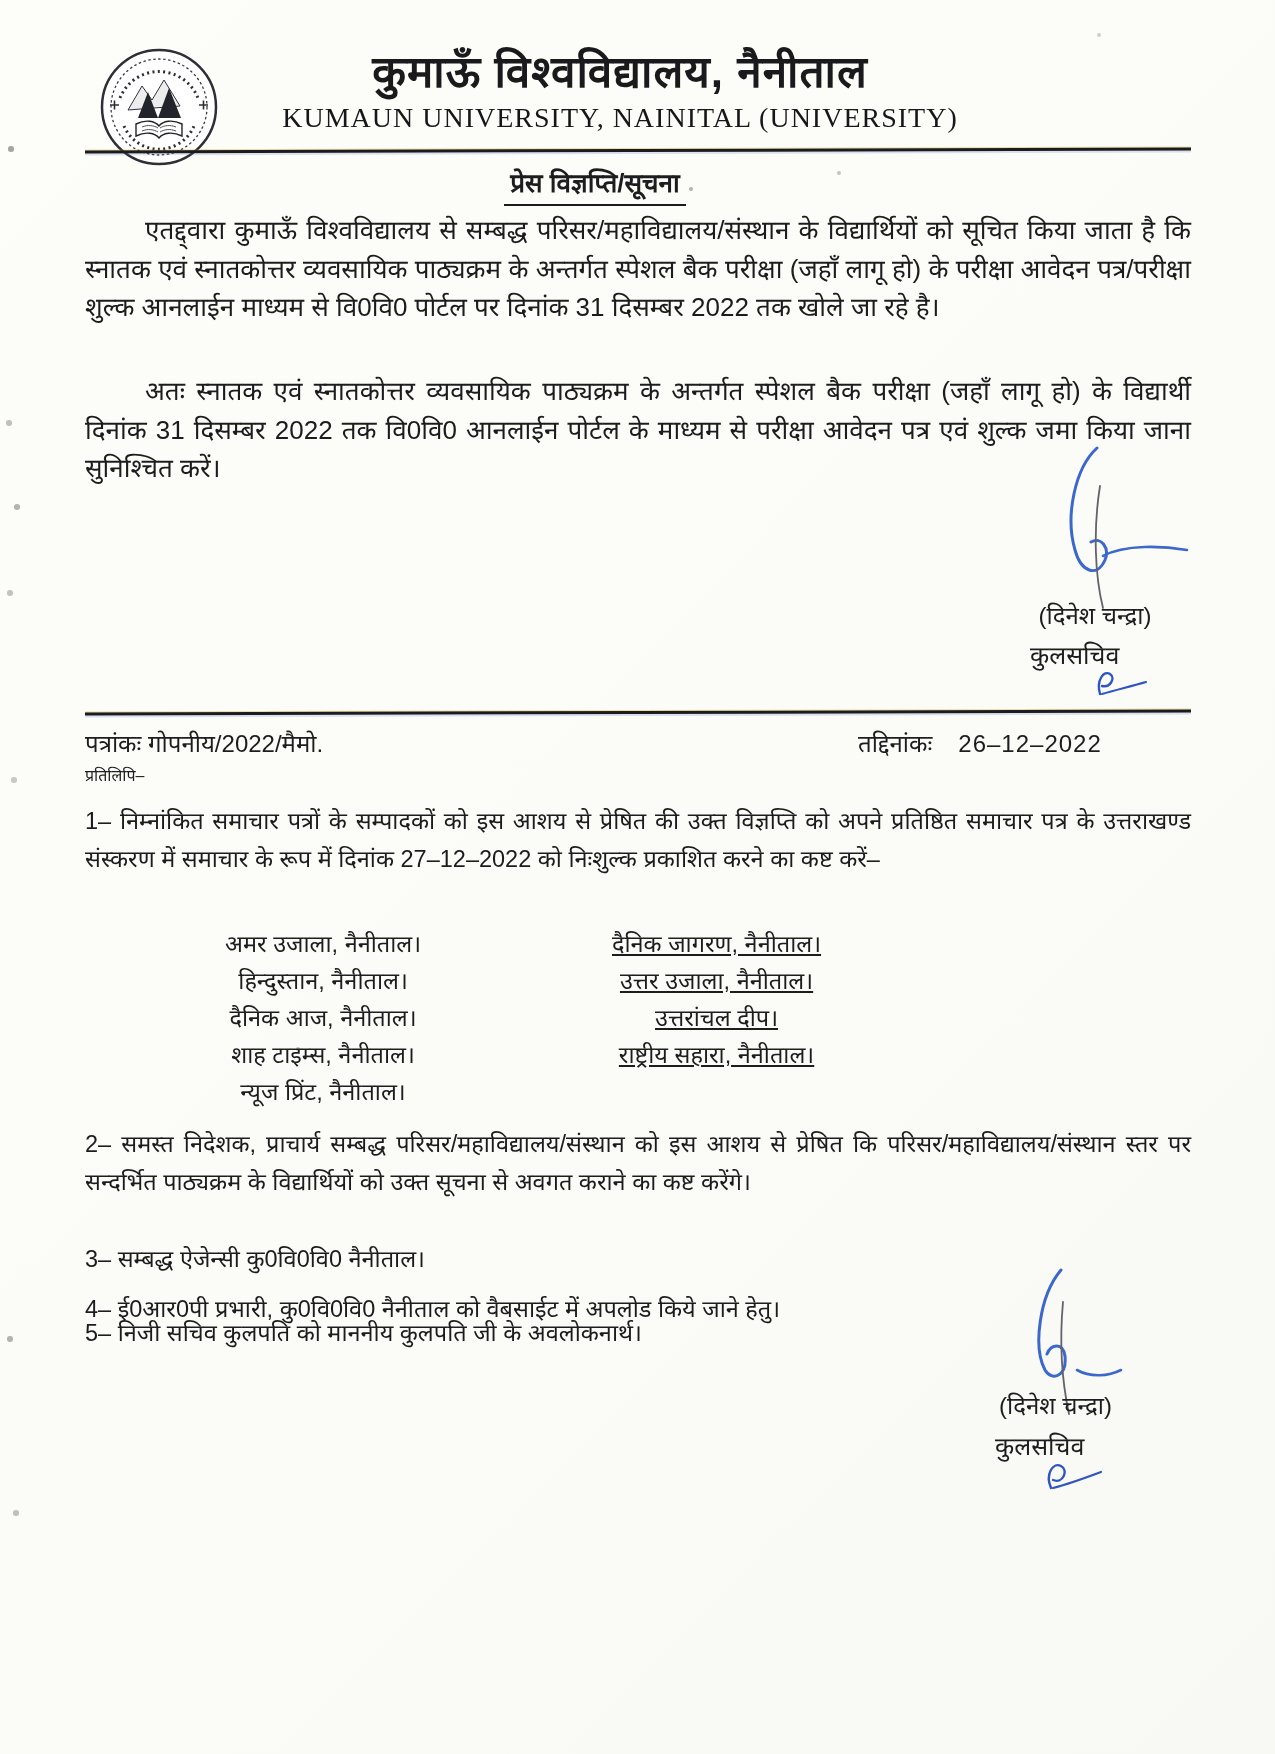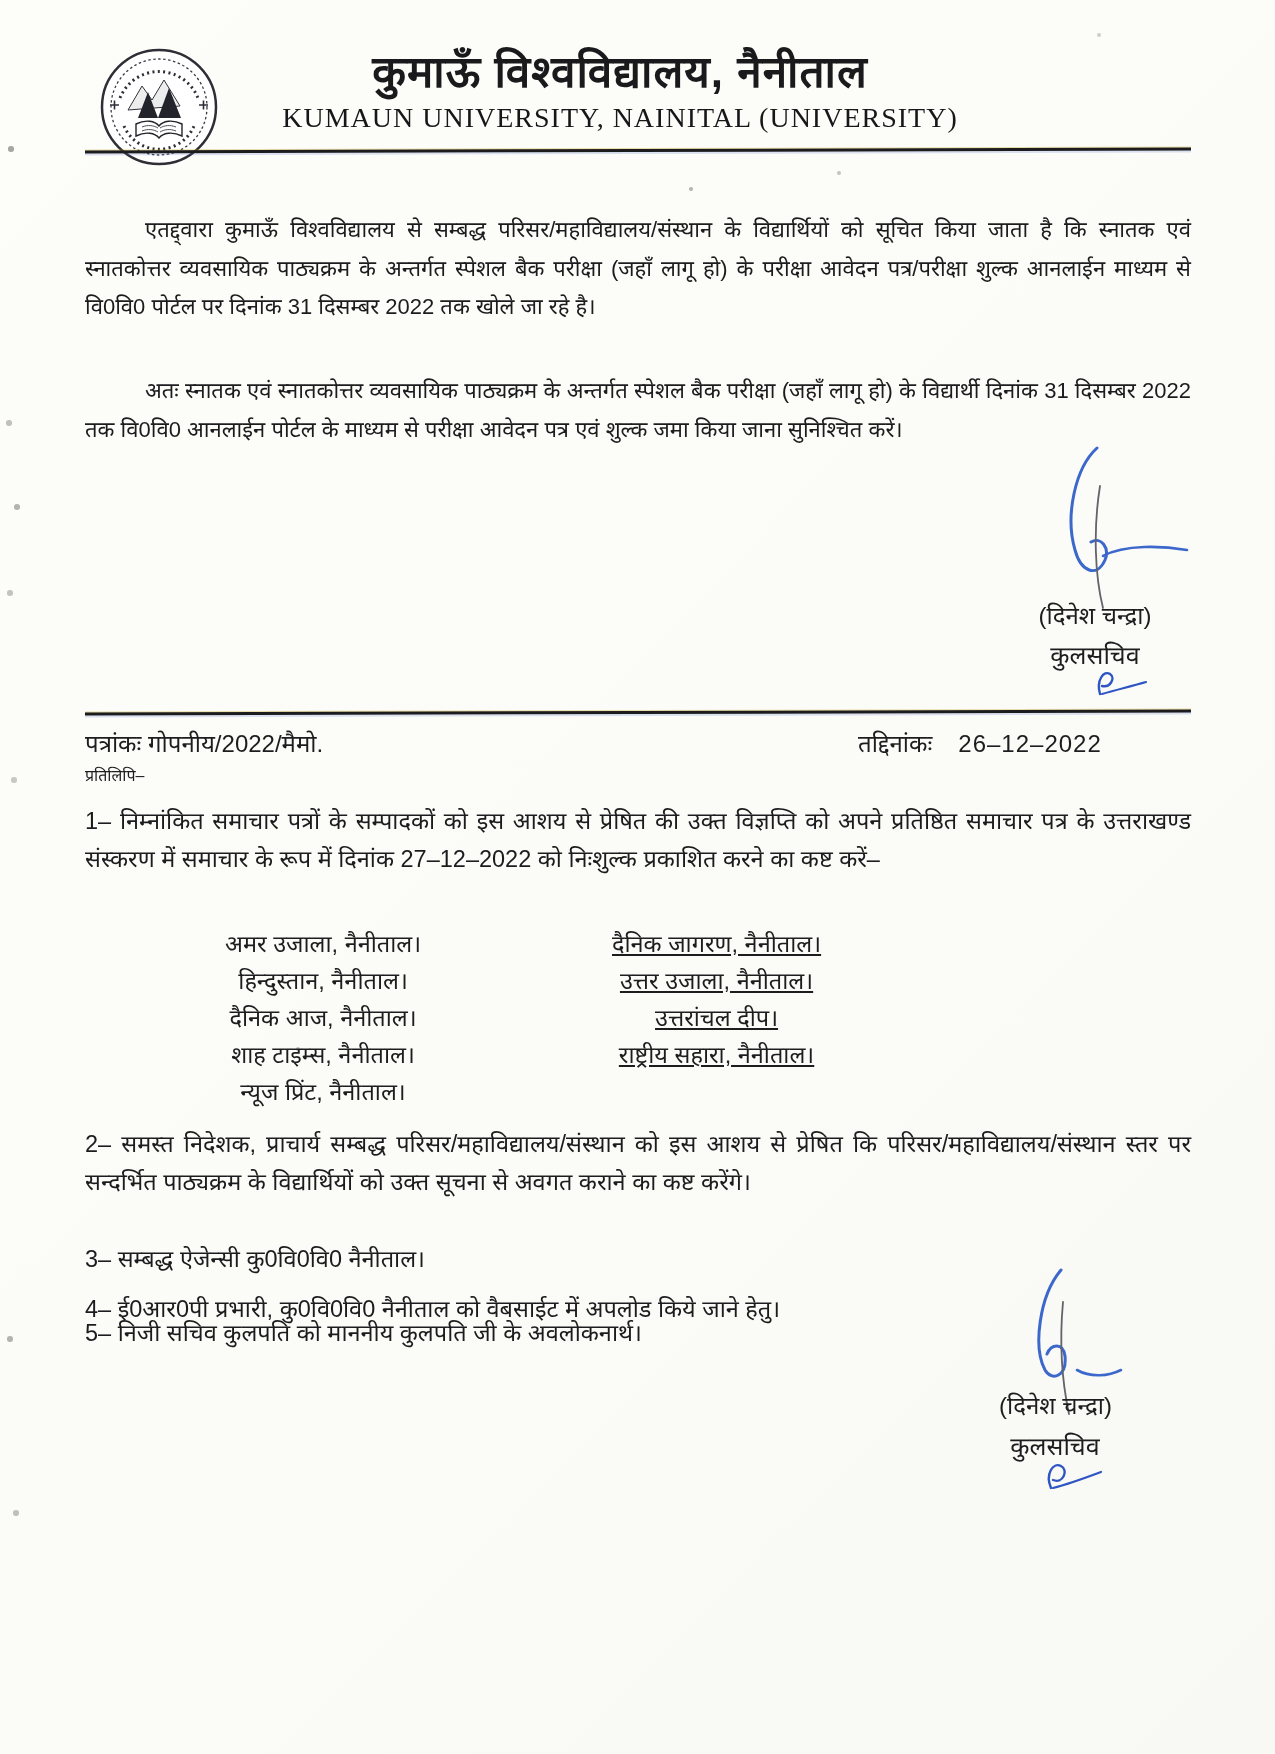--- a/index.html
+++ b/index.html
@@ -22,42 +22,42 @@
     font-size:28px;letter-spacing:1px;color:#17171a;}
   .rule{left:85px;width:1106px;height:3px;background:#1c1c1f;
     box-shadow:0 -1px 0 rgba(198,165,20,.35),0 2px 0 rgba(70,100,200,.18);
     transform:rotate(-0.15deg);}
   .rule1{top:149px;}
   .rule2{top:711px;}
   .notice-title-wrap{top:164px;left:0;width:1190px;text-align:center;}
   .notice-title{display:inline-block;font-size:26px;font-weight:bold;
     border-bottom:2px solid #1c1c1f;padding:0 6px 4px 6px;}
   
-  .para{left:85px;width:1106px;font-size:22px;line-height:38.5px;
+  .para{left:85px;width:1106px;font-size:26px;line-height:38.5px;
     text-align:justify;color:#1c1c1f;}
   .indent{text-indent:60px;}
   .p1{top:211px;}
   .p2{top:372px;}
   
   .ref-left{top:726px;left:85px;font-size:24px;}
   .ref-right{top:726px;left:858px;font-size:24px;}
   .ref-right .date{margin-left:26px;letter-spacing:1px;}
   .copy-head{top:764px;left:85px;font-size:16px;}
   .item{left:85px;width:1106px;font-size:23.5px;line-height:38px;color:#1c1c1f;}
   .i1{top:802px;text-align:justify;}
   .i2{top:1126px;text-align:justify;line-height:37.5px;}
   .i3{top:1240px;}
   .i4{top:1290px;}
   .i5{top:1314px;}
   .np-col{font-size:23.5px;line-height:37px;list-style:none;margin:0;padding:0;text-align:center;}
   .np-left{top:926px;left:225px;}
   .np-right{top:926px;left:612px;text-decoration:underline;}
   
   .sig-name{font-size:24px;text-align:center;}
-  .sig-post{font-size:25px;text-align:center;}
+  .sig-post{font-size:25px;}
   .s1-name{top:598px;left:1005px;width:180px;}
   .s1-post{top:637px;left:1030px;width:130px;}
   .s2-name{top:1388px;left:968px;width:175px;}
   .s2-post{top:1428px;left:995px;width:120px;}
   .specks{top:0;left:0;width:2px;height:2px;background:transparent;border-radius:50%;
     box-shadow:
       10px 148px 0 2px rgba(60,60,60,.45),
       8px 422px 0 2px rgba(80,80,80,.35),
       16px 506px 0 2px rgba(70,70,70,.4),
       9px 592px 0 2px rgba(90,90,90,.35),
@@ -88,20 +88,23 @@
       <path d="M38,78 C48,73 57,75 61,80 C65,75 74,73 84,78 L84,90 C74,85 65,87 61,92 C57,87 48,85 38,90 Z" fill="#ffffff" stroke="#23232b" stroke-width="1.4"></path>
       <path d="M44,81 C50,78.5 56,79.5 60,82 M44,85 C50,82.5 56,83.5 60,86 M62,82 C66,79.5 72,78.5 78,81 M62,86 C66,83.5 72,82.5 78,85" stroke="#3a3a44" stroke-width="0.9" fill="none"></path>
       <path d="M12,59 h9 M16.5,54.5 v9 M101,59 h9 M105.5,54.5 v9" stroke="#2e2e36" stroke-width="1.6"></path>
     </svg>
   </div>
 
   <div class="abs title-hi">कुमाऊँ विश्वविद्यालय, नैनीताल</div>
   <div class="abs title-en">KUMAUN UNIVERSITY, NAINITAL (UNIVERSITY)</div>
   <div class="abs rule rule1"></div>
 
+  <div class="abs notice-title-wrap">
+    <span class="notice-title">प्रेस विज्ञप्ति/सूचना</span>
+  </div>
 
   <div class="abs para indent p1">एतद्द्वारा कुमाऊँ विश्वविद्यालय से सम्बद्ध परिसर/महाविद्यालय/संस्थान के विद्यार्थियों को सूचित किया जाता है कि स्नातक एवं स्नातकोत्तर व्यवसायिक पाठ्यक्रम के अन्तर्गत स्पेशल बैक परीक्षा (जहाँ लागू हो) के परीक्षा आवेदन पत्र/परीक्षा शुल्क आनलाईन माध्यम से वि0वि0 पोर्टल पर दिनांक 31 दिसम्बर 2022 तक खोले जा रहे है।</div>
   <div class="abs para indent p2">अतः स्नातक एवं स्नातकोत्तर व्यवसायिक पाठ्यक्रम के अन्तर्गत स्पेशल बैक परीक्षा (जहाँ लागू हो) के विद्यार्थी दिनांक 31 दिसम्बर 2022 तक वि0वि0 आनलाईन पोर्टल के माध्यम से परीक्षा आवेदन पत्र एवं शुल्क जमा किया जाना सुनिश्चित करें।</div>
 
   <div class="abs" style="top:438px;left:1045px;width:150px;height:175px;">
     <svg width="150" height="175" viewBox="0 0 150 175">
       <path d="M52,10 C30,30 20,78 30,112 C36,134 52,140 60,122 C65,110 56,98 46,104" fill="none" stroke="#3c68cc" stroke-width="3" stroke-linecap="round"></path>
       <path d="M55,48 C48,92 50,138 58,170" fill="none" stroke="#63636b" stroke-width="1.8" stroke-linecap="round"></path>
       <path d="M58,118 C80,106 118,108 142,112" fill="none" stroke="#3c68cc" stroke-width="2.6" stroke-linecap="round"></path>
     </svg>

